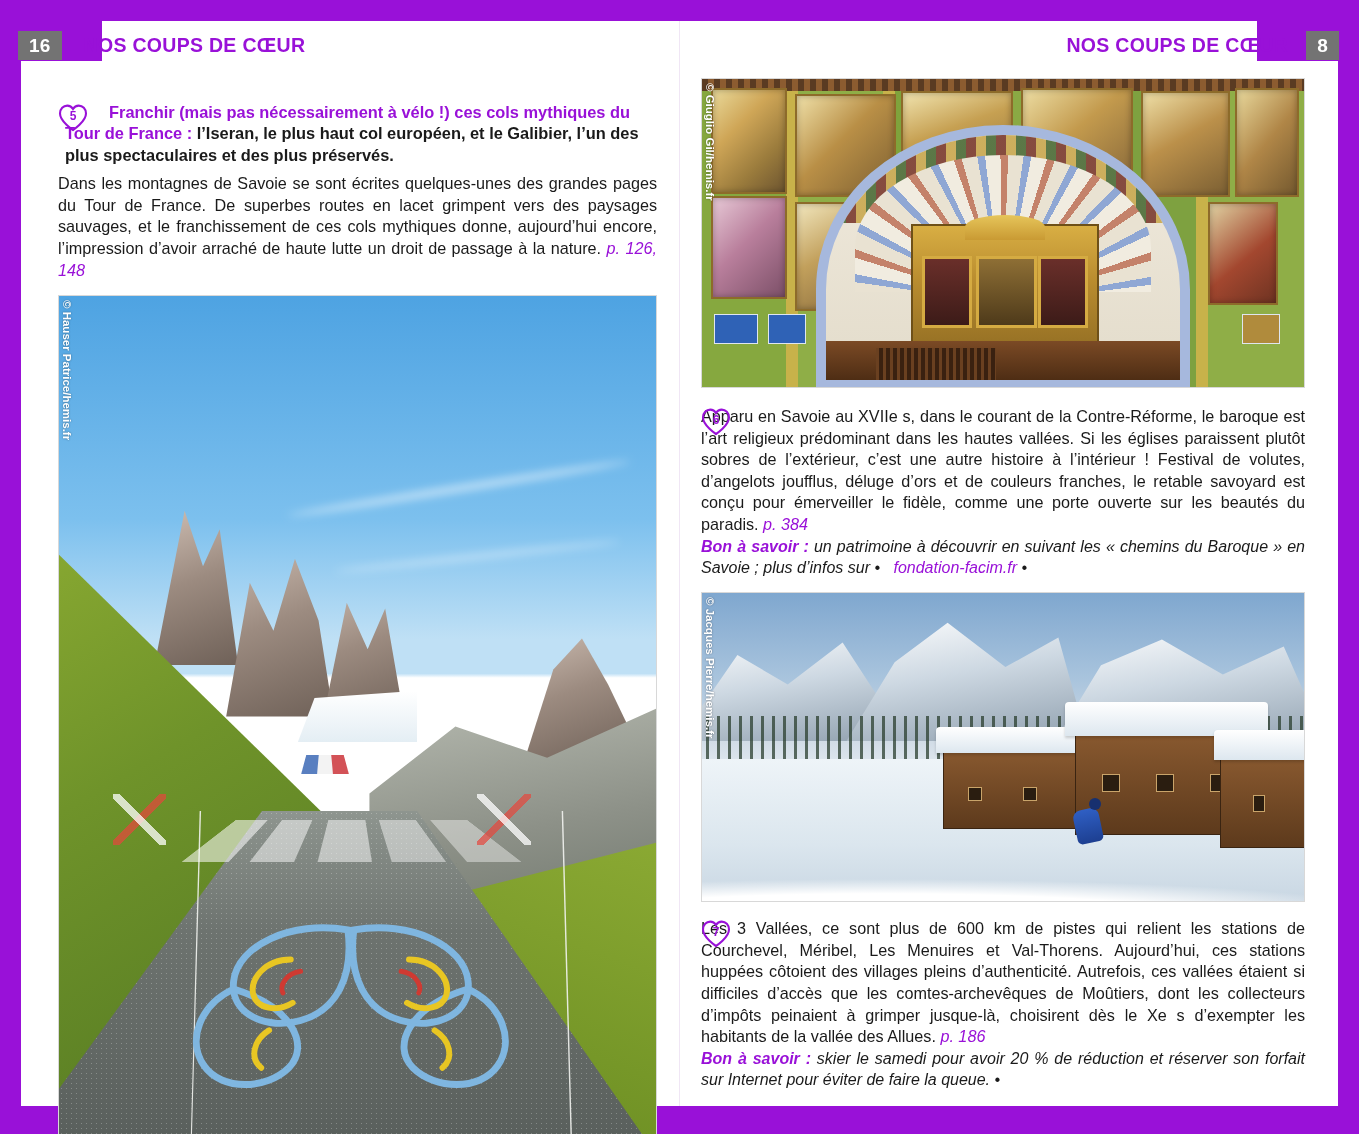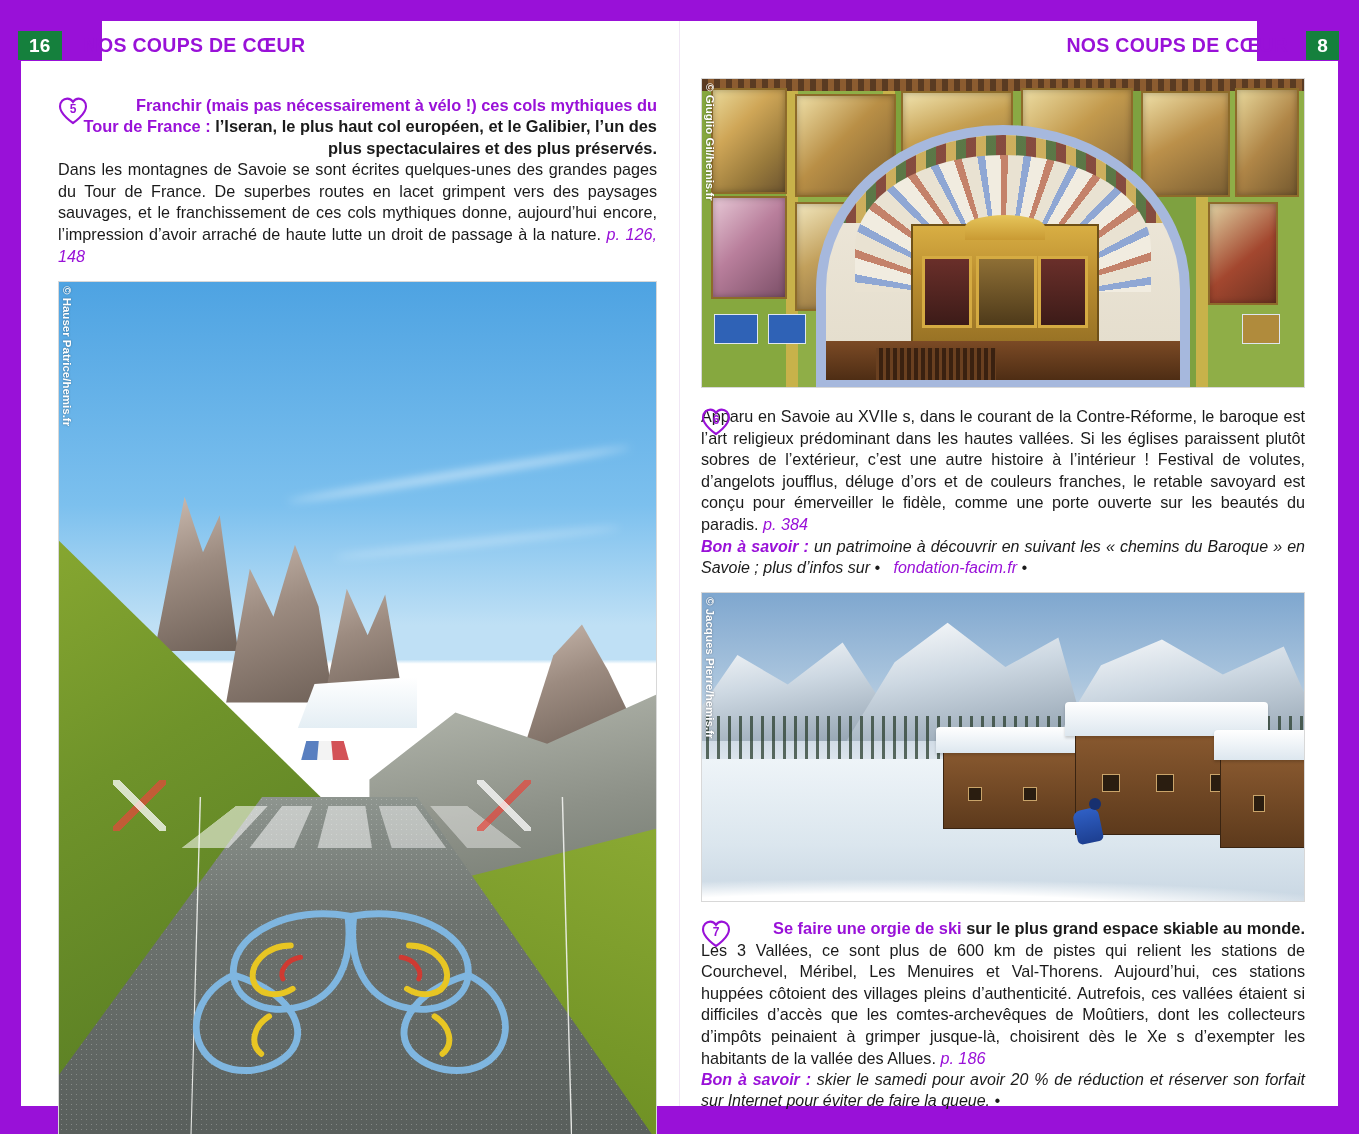--- a/index.html
+++ b/index.html
@@ -43,21 +43,21 @@
     top:31px;
     display:flex;
     align-items:center;
     height:29px;
     z-index:6;
   }
   #runhead-left{ left:18px; }
   #runhead-right{ right:20px; }
 
   .folio{
-    background:#15803d;
+    background:#737373;
     color:#ffffff;
     font-weight:bold;
     font-size:19px;
     line-height:29px;
     padding:0 11px;
     letter-spacing:0.2px;
   }
   .runhead-title{
     color:#9911d8;
     font-weight:bold;
@@ -78,27 +78,26 @@
   .heart svg{ display:block; width:30px; height:29px; }
   .heart .num{
     position:absolute;
     left:0; top:0; width:30px; height:29px;
     display:flex; align-items:center; justify-content:center;
     font-size:12px; font-weight:bold; color:#9911d8;
     padding-bottom:3px; box-sizing:border-box;
   }
 
   .lead{
-    margin:0;
+    margin:7px;
     font-size:16.4px;
     line-height:21.4px;
     font-weight:bold;
     color:#1a1a1a;
     text-indent:44px;
-    text-align:right;
   }
   .lead .hl{ color:#9911d8; }
 
   .body{
     margin:0;
     font-size:16.2px;
     line-height:21.6px;
     color:#1a1a1a;
     text-align:justify;
   }
@@ -539,21 +538,20 @@
 
     <div style="height:16px"></div>
 
     <div class="entry">
       <span class="heart">
         <svg viewBox="0 0 30 29" aria-hidden="true">
           <path d="M15 27 C15 27 2 18.5 2 10.5 C2 5.8 5.4 2.6 9.2 2.6 C11.6 2.6 13.8 3.9 15 6 C16.2 3.9 18.4 2.6 20.8 2.6 C24.6 2.6 28 5.8 28 10.5 C28 18.5 15 27 15 27 Z" fill="none" stroke="#9911d8" stroke-width="2.1"></path>
         </svg>
         <span class="num">7</span>
       </span>
-      <p class="lead"><span class="hl">Se faire une orgie de ski</span><span> sur le plus grand espace skiable au monde.</span></p>
       <p class="body"><span>Les 3 Vallées, ce sont plus de 600 km de pistes qui relient les stations de Courchevel, Méribel, Les Menuires et Val-Thorens. Aujourd’hui, ces stations huppées côtoient des villages pleins d’authenticité. Autrefois, ces vallées étaient si difficiles d’accès que les comtes-archevêques de Moûtiers, dont les collecteurs d’impôts peinaient à grimper jusque-là, choisirent dès le Xe s d’exempter les habitants de la vallée des Allues. </span><span class="ref">p. 186</span></p>
       <p class="tip"><span class="tip-label">Bon à savoir :</span><span> skier le samedi pour avoir 20 % de réduction et réserver son forfait sur Internet pour éviter de faire la queue. • </span></p>
     </div>
 
   </div>
 </div>
 
 <div class="runhead" id="runhead-left">
   <span class="folio">16</span>
   <span class="runhead-title">NOS COUPS DE CŒUR</span>

